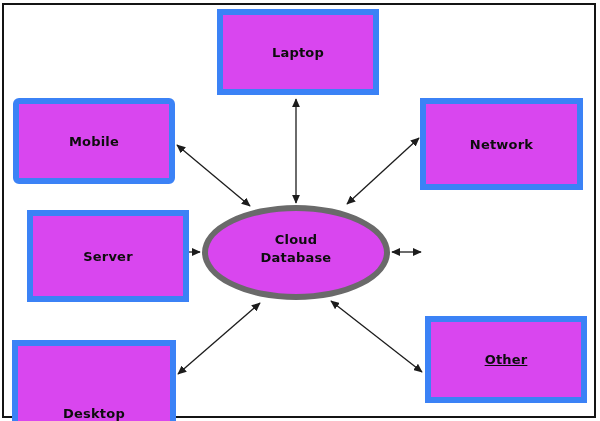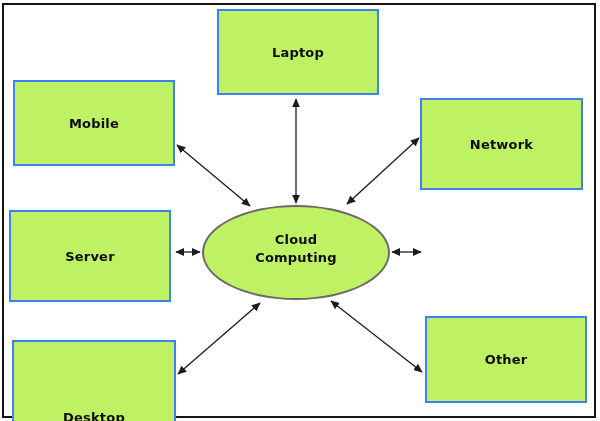--- a/index.html
+++ b/index.html
@@ -5,32 +5,32 @@
   html,body { margin:0; padding:0; background:#ffffff; }
   .canvas {
     position:relative; width:600px; height:421px; background:#ffffff;
     font-family:"DejaVu Sans","Liberation Sans",sans-serif; overflow:hidden;
   }
   .frame {
     position:absolute; left:2px; top:3px; width:594px; height:415px;
     box-sizing:border-box; border:2px solid #141414;
   }
   .node {
-    position:absolute; box-sizing:border-box; background:#bef264;
-    border:2px solid #3b82f6; display:flex; align-items:center; justify-content:center;
+    position:absolute; box-sizing:border-box; background:#d946ef;
+    border:6px solid #3b82f6; display:flex; align-items:center; justify-content:center;
     color:#0d0d0d; font-weight:700; font-size:13px; letter-spacing:0.2px;
     text-align:center;
   }
   .node-laptop   { left:217px; top:9px;   width:162px; height:86px; }
-  .node-mobile   { left:13px;  top:80px;  width:162px; height:86px; }
+  .node-mobile   { left:13px;  top:98px;  width:162px; height:86px;border-radius:6px; }
   .node-network  { left:420px; top:90px;  width:163px; height:92px;margin-top:8px; }
-  .node-server   { left:9px;  top:210px; width:162px; height:92px; }
+  .node-server   { left:27px;  top:210px; width:162px; height:92px; }
   .node-database { left:423px; top:203px; width:160px; height:89px; }
   .node-desktop  { left:12px;  top:340px; width:164px; height:87px;align-items:flex-end; }
-  .node-other    { left:425px; top:316px; width:162px; height:87px; }
+  .node-other    { left:425px; top:316px; width:162px; height:87px;text-decoration:underline; }
   .node-cloud {
     left:202px; top:205px; width:188px; height:95px;
     border-radius:50%; border-color:#6a6a6a;
   }
   .cloud-label {
     width:92px; line-height:18px; transform:translateY(-4px);
   }
   .arrow-layer {
     position:absolute; left:0; top:0; width:600px; height:421px; pointer-events:none;
   }
@@ -77,16 +77,16 @@
 
   <div class="node node-desktop">
     <span>Desktop</span>
   </div>
 
   <div class="node node-other">
     <span>Other</span>
   </div>
 
   <div class="node node-cloud">
-    <span class="cloud-label">Cloud Computing</span>
+    <span class="cloud-label">Cloud Database</span>
   </div>
 
 </div>
 
 </body></html>

